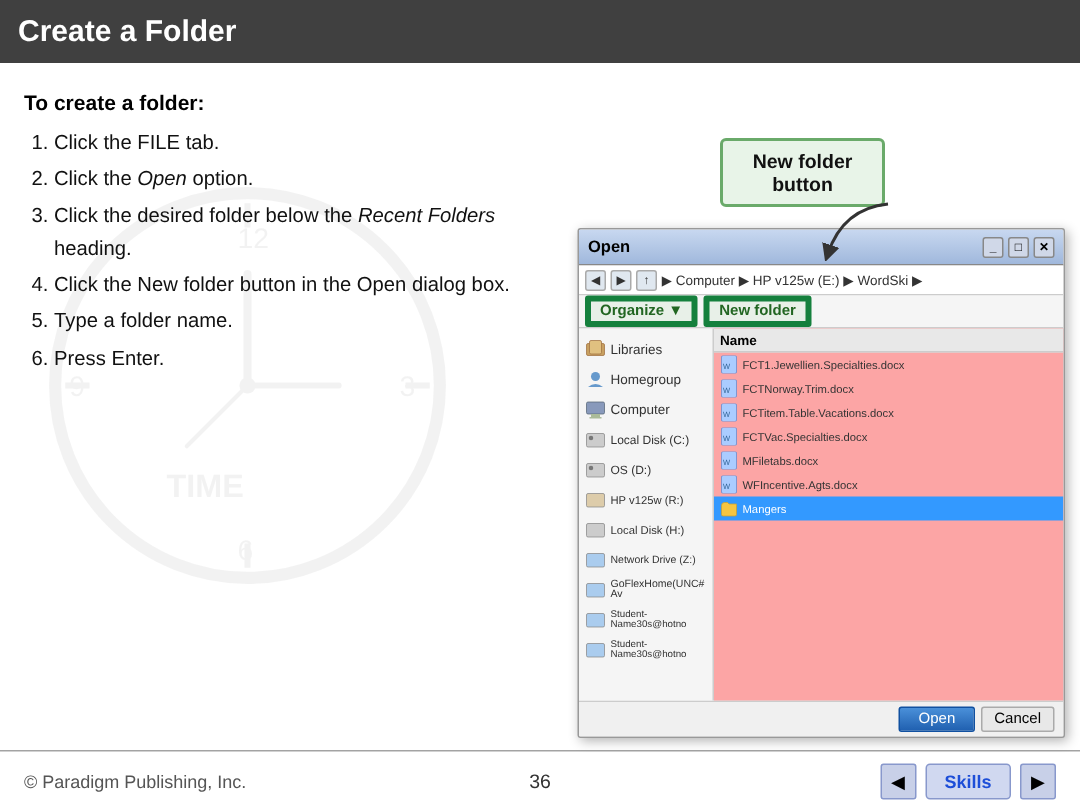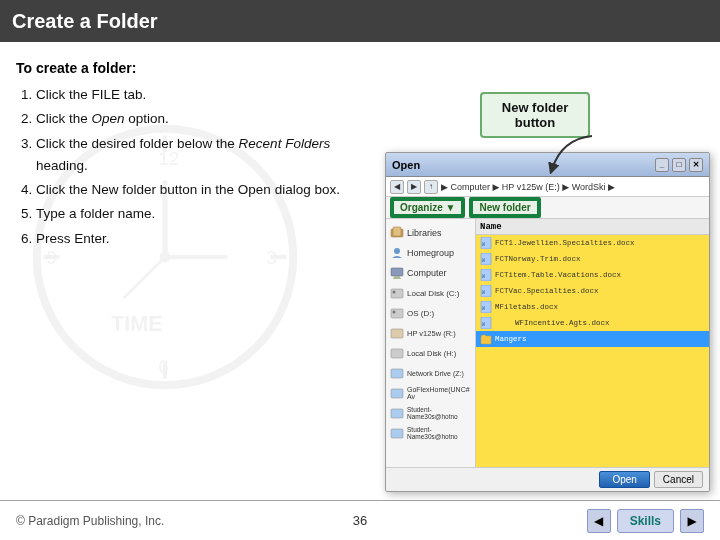--- a/index.html
+++ b/index.html
@@ -233,23 +233,22 @@
 
     .nav-icon {
       width: 14px;
       height: 14px;
       flex-shrink: 0;
     }
 
     
     .file-panel {
       flex: 1;
-      background: #fde047;
+      background: #fca5a5;
       overflow: hidden;
-      font-family: Liberation Mono, monospace;
     }
 
     .file-panel-header {
       background: #e8e8e8;
       height: 16px;
       display: flex;
       align-items: center;
       padding: 0 4px;
       font-size: 9px;
       font-weight: bold;
@@ -307,21 +306,21 @@
       gap: 6px;
       margin-left: auto;
     }
 
     .skills-btn {
       background: #d0d8f0;
       border: 1px solid #8898cc;
       padding: 4px 12px;
       font-size: 12px;
       font-weight: bold;
-      color: #0f766e;
+      color: #1d4ed8;
       border-radius: 3px;
       cursor: pointer;
     }
 
     .nav-arrow {
       background: #c8d0e8;
       border: 1px solid #8898cc;
       width: 24px;
       height: 24px;
       display: flex;
@@ -550,21 +549,21 @@
               <rect x="1" y="0" width="10" height="12" rx="1" fill="#aaccff" stroke="#6688cc" stroke-width="0.5"></rect>
               <text x="2" y="9" font-size="5" fill="#336699">W</text>
             </svg>
             <span style="font-size:7.5px;">MFiletabs.docx</span>
           </div>
           <div class="file-item">
             <svg class="file-icon" viewBox="0 0 12 12">
               <rect x="1" y="0" width="10" height="12" rx="1" fill="#aaccff" stroke="#6688cc" stroke-width="0.5"></rect>
               <text x="2" y="9" font-size="5" fill="#336699">W</text>
             </svg>
-            <span style="font-size:7.5px;margin-left:20px;">WFIncentive.Agts.docx</span>
+            <span style="font-size:7.5px;">WFIncentive.Agts.docx</span>
           </div>
           <div class="file-item selected">
             <svg class="file-icon" viewBox="0 0 12 12">
               <path d="M1 4 Q1 2 3 2 L5 2 L6 3 L11 3 Q11 3 11 4 L11 10 Q11 11 10 11 L2 11 Q1 11 1 10 Z" fill="#f5c542" stroke="#c8a030" stroke-width="0.5"></path>
             </svg>
             <span style="font-size:7.5px;">Mangers</span>
           </div>
         </div>
       </div>
 

